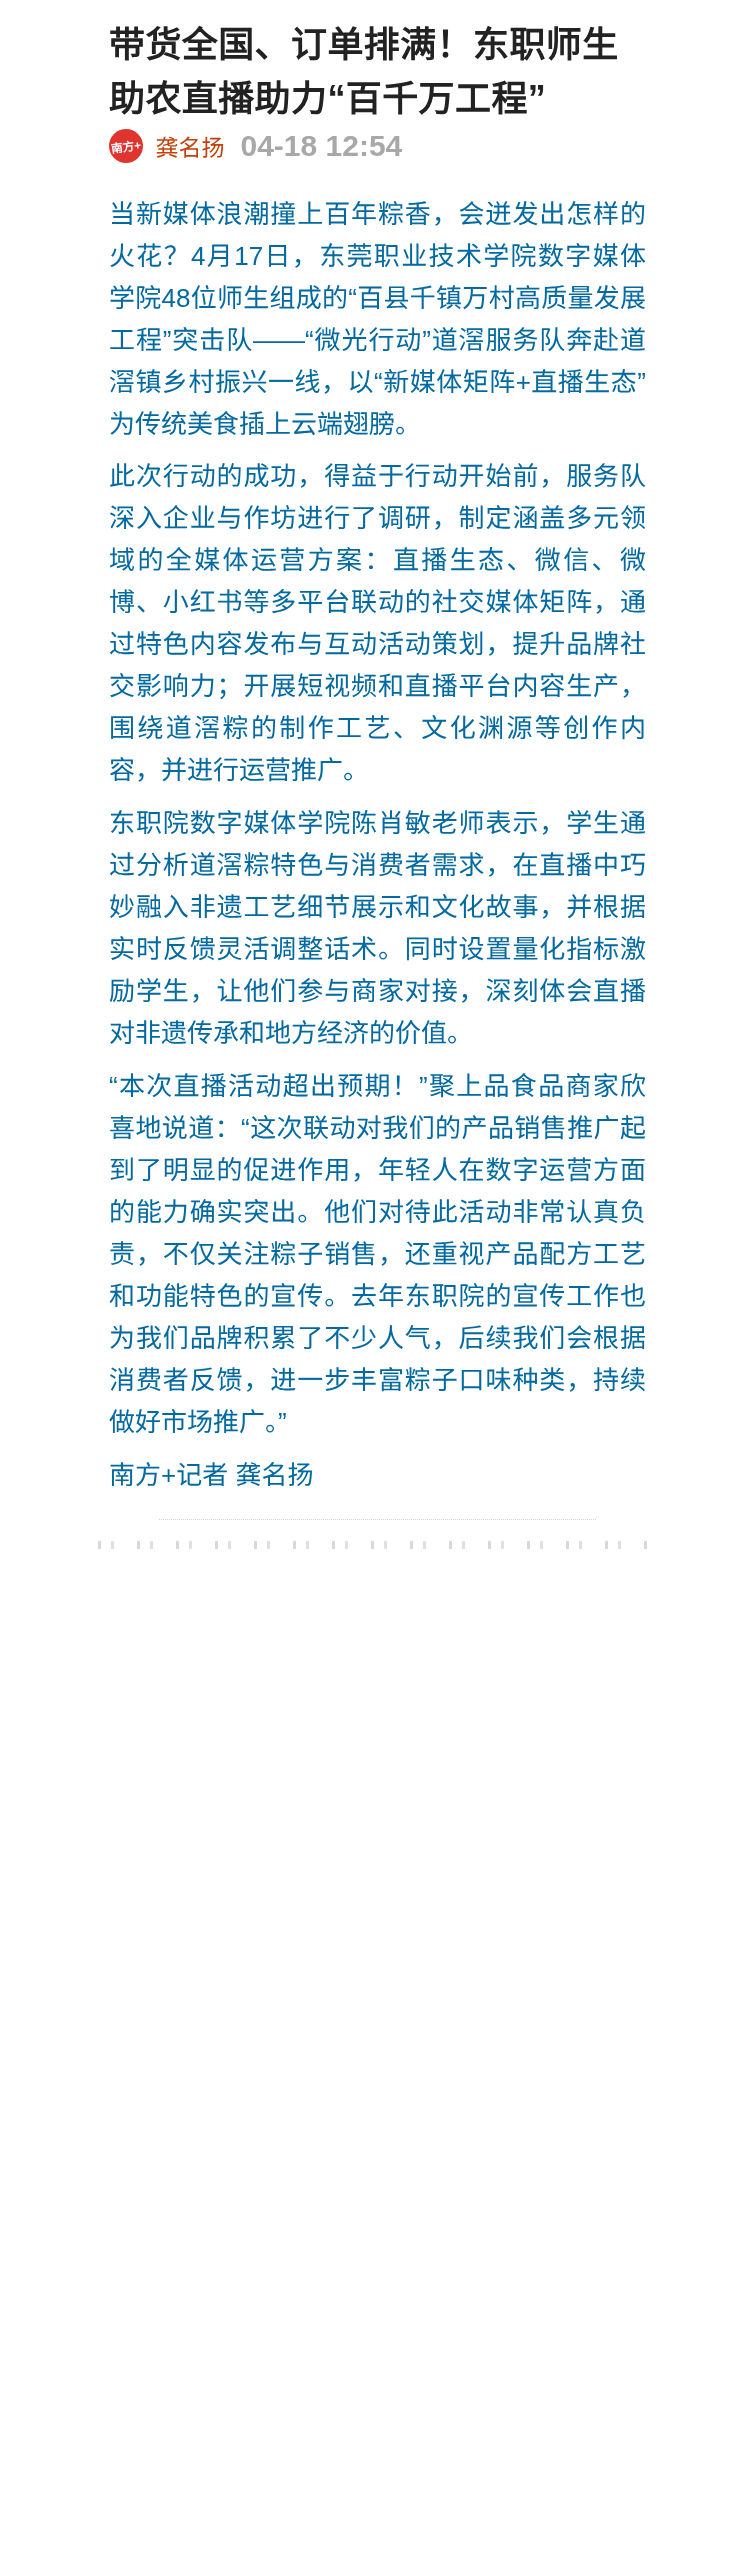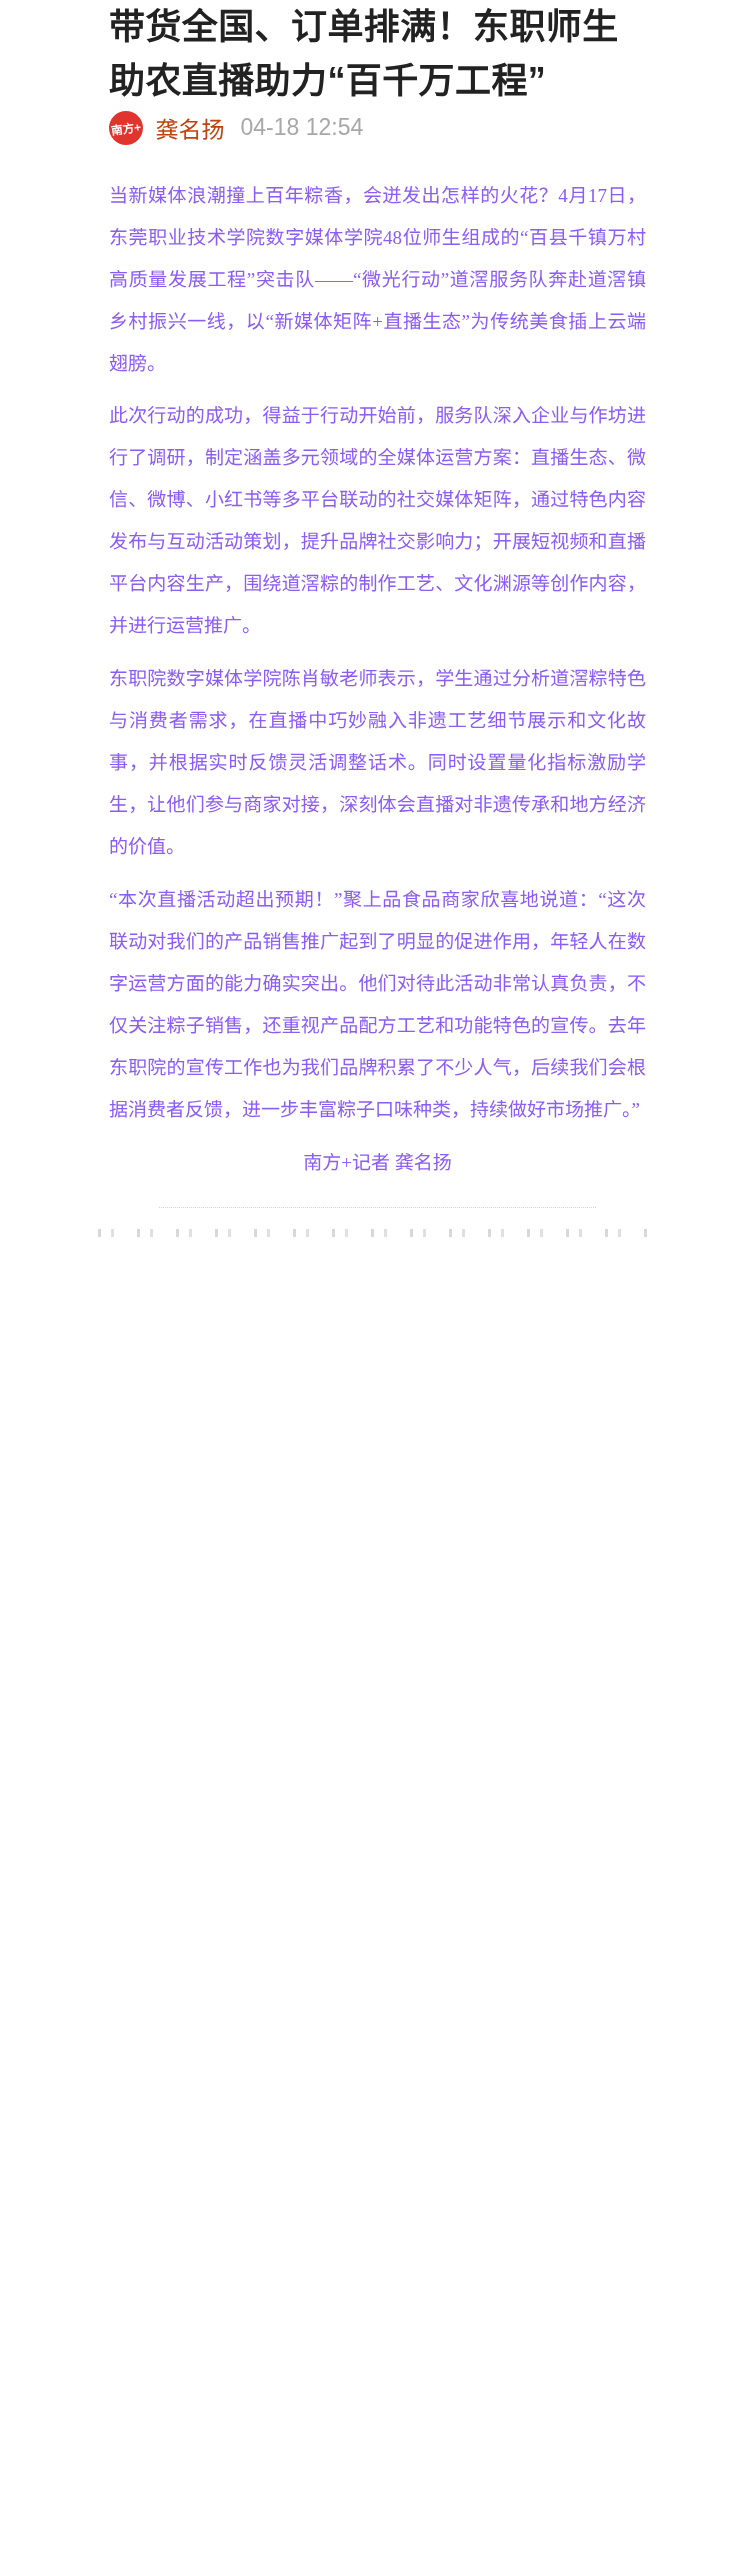--- a/index.html
+++ b/index.html
@@ -5,21 +5,21 @@
   * { margin: 0; padding: 0; box-sizing: border-box; }
   html, body { background: #ffffff; }
   body {
     width: 755px;
     height: 2576px;
     overflow: hidden;
     font-family: "Liberation Sans", "DejaVu Sans", sans-serif;
     position: relative;
   }
   .article {
-    padding: 0 109px 0 109px;
+    padding: 18px 109px 0 109px;
   }
   .article-title {
     font-size: 36px;
     line-height: 54px;
     font-weight: 700;
     color: #222222;
     letter-spacing: 0.4px;
     margin-bottom: 1.8px;
   }
   .author-row {
@@ -49,33 +49,33 @@
     white-space: nowrap;
   }
   .author-name {
     margin-left: 12.5px;
     font-size: 23px;
     color: #c2410c;
     cursor: pointer;
   }
   .timestamp {
     margin-left: 16px;
-    font-size: 23px;
+    font-size: 30px;
     color: #a8a8a8;
+    font-weight: bold;
   }
   .body-text p {
-    font-size: 19px;
+    font-size: 26px;
     line-height: 42px;
-    color: #8b5cf6;
+    color: #0369a1;
     text-align: justify;
     margin-bottom: 10.7px;
-    font-family: Liberation Serif, serif;
   }
   .body-text p.byline {
-    text-align: center;
+    text-align: left;
   }
   .dotted-divider {
     border: none;
     border-top: 1.8px dotted #d4d4d4;
     width: 58%;
     margin: 23px auto 0 auto;
   }
   .clipped-text-fragment {
     margin: 21.5px auto 0 auto;
     width: 74%;

